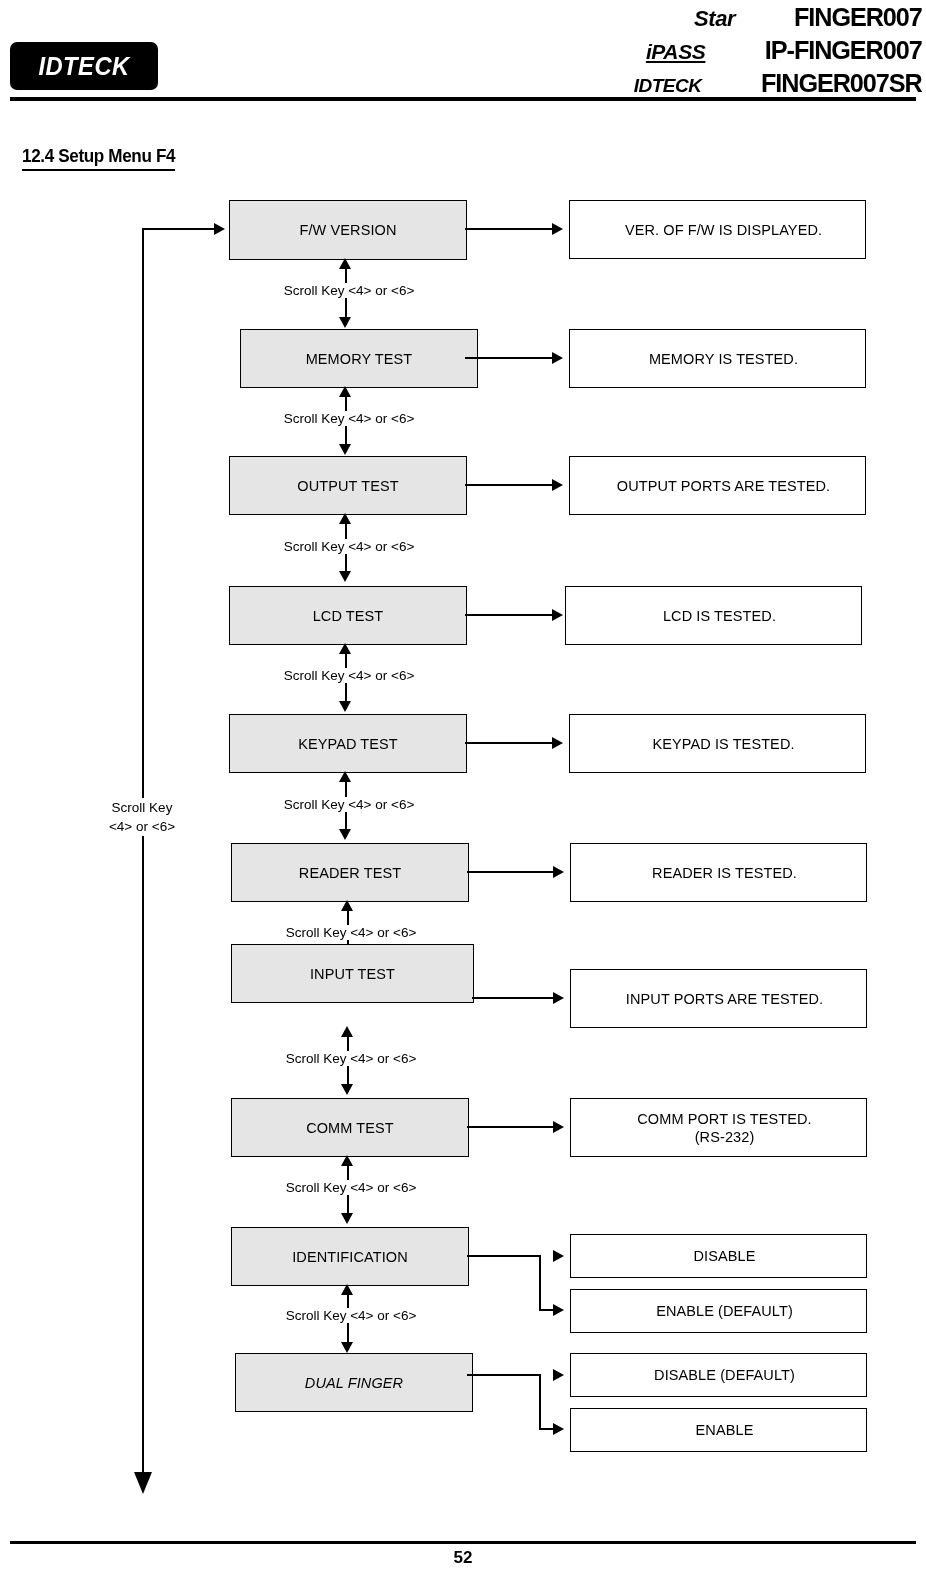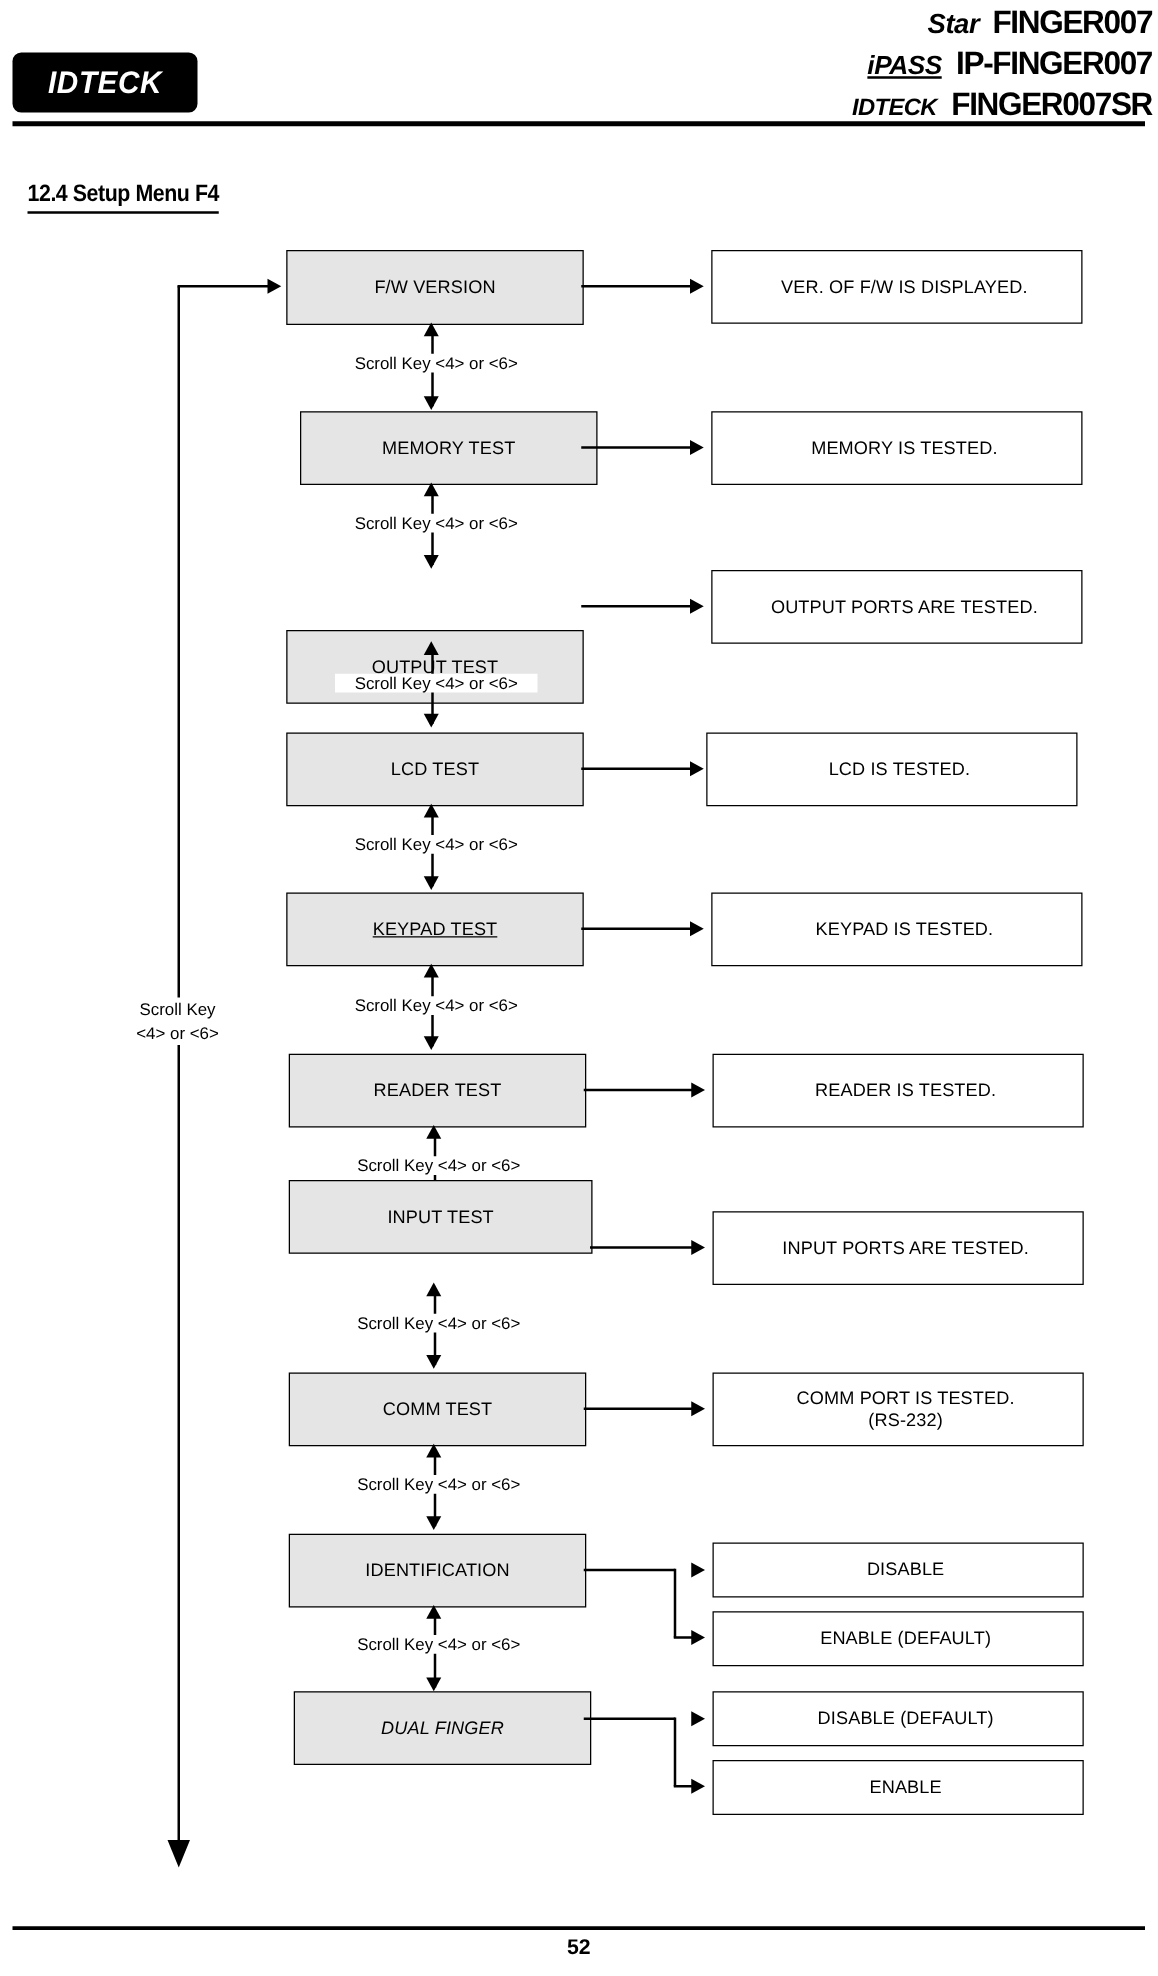--- a/index.html
+++ b/index.html
@@ -9,21 +9,21 @@
     color:#000;overflow:hidden;
   }
   .abs{position:absolute;}
 
   
   #header-logo-block{left:10px;top:42px;width:148px;height:48px;background:#000;border-radius:7px;
     display:flex;align-items:center;justify-content:center;}
   #header-logo-text{color:#fff;font-weight:bold;font-style:italic;font-size:25px;letter-spacing:.5px;
     transform:scaleX(.95);font-family:"Liberation Sans",sans-serif;}
   #header-brand-lines{left:604px;top:2px;width:318px;}
-  .brand-row{display:flex;align-items:baseline;justify-content:flex-end;height:33px;white-space:nowrap;}
+  .brand-row{display:flex;align-items:baseline;justify-content:flex-end;height:33px;white-space:nowrap;gap:48px;}
   .brand-mark{font-weight:bold;font-style:italic;font-size:22px;margin-right:7px;letter-spacing:-.4px;}
   .brand-mark.ipass{font-size:21px;text-decoration:underline;}
   .brand-mark.idteck{font-size:19px;letter-spacing:-.5px;}
   .brand-model{font-weight:bold;font-size:26px;letter-spacing:-1.1px;transform:scaleX(.97);
     transform-origin:right bottom;}
   #header-rule{left:10px;top:97px;width:906px;height:4px;background:#000;}
 
   
   #section-title{left:22px;top:145px;font-size:19px;font-weight:bold;letter-spacing:-.4px;
     transform:scaleX(.9);transform-origin:left top;border-bottom:2px solid #000;padding-bottom:2px;
@@ -120,41 +120,41 @@
 <div class="abs menu-box" style="left:229px;top:329px;width:236px;height:57px;margin-left:11px;">MEMORY TEST</div>
 <div class="abs hline" style="left:465px;top:357px;width:89px;"></div>
 <div class="abs arrow-right" style="left:552px;top:352px;"></div>
 <div class="abs desc-box" style="left:569px;top:329px;width:283px;height:57px;">MEMORY IS TESTED.</div>
 
 <div class="abs vline" style="left:345px;top:393px;height:59px;"></div>
 <div class="abs arrow-up" style="left:339px;top:386px;"></div>
 <div class="abs arrow-down" style="left:339px;top:444px;"></div>
 <div class="abs scroll-label" style="left:268px;top:411px;width:156px;">Scroll Key &lt;4&gt; or &lt;6&gt;</div>
 
-<div class="abs menu-box" style="left:229px;top:456px;width:236px;height:57px;margin-top:48px;">OUTPUT TEST</div>
+<div class="abs menu-box" style="left:229px;top:456px;width:236px;height:57px;">OUTPUT TEST</div>
 <div class="abs hline" style="left:465px;top:484px;width:89px;"></div>
 <div class="abs arrow-right" style="left:552px;top:479px;"></div>
 <div class="abs desc-box" style="left:569px;top:456px;width:283px;height:57px;">OUTPUT PORTS ARE TESTED.</div>
 
 <div class="abs vline" style="left:345px;top:520px;height:59px;"></div>
 <div class="abs arrow-up" style="left:339px;top:513px;"></div>
 <div class="abs arrow-down" style="left:339px;top:571px;"></div>
 <div class="abs scroll-label" style="left:268px;top:539px;width:156px;">Scroll Key &lt;4&gt; or &lt;6&gt;</div>
 
 <div class="abs menu-box" style="left:229px;top:586px;width:236px;height:57px;">LCD TEST</div>
 <div class="abs hline" style="left:465px;top:614px;width:89px;"></div>
 <div class="abs arrow-right" style="left:552px;top:609px;"></div>
 <div class="abs desc-box" style="left:565px;top:586px;width:283px;height:57px;">LCD IS TESTED.</div>
 
 <div class="abs vline" style="left:345px;top:650px;height:59px;"></div>
 <div class="abs arrow-up" style="left:339px;top:643px;"></div>
 <div class="abs arrow-down" style="left:339px;top:701px;"></div>
 <div class="abs scroll-label" style="left:268px;top:668px;width:156px;">Scroll Key &lt;4&gt; or &lt;6&gt;</div>
 
-<div class="abs menu-box" style="left:229px;top:714px;width:236px;height:57px;text-decoration:underline;">KEYPAD TEST</div>
+<div class="abs menu-box" style="left:229px;top:714px;width:236px;height:57px;">KEYPAD TEST</div>
 <div class="abs hline" style="left:465px;top:742px;width:89px;"></div>
 <div class="abs arrow-right" style="left:552px;top:737px;"></div>
 <div class="abs desc-box" style="left:569px;top:714px;width:283px;height:57px;">KEYPAD IS TESTED.</div>
 
 <div class="abs vline" style="left:345px;top:778px;height:59px;"></div>
 <div class="abs arrow-up" style="left:339px;top:771px;"></div>
 <div class="abs arrow-down" style="left:339px;top:829px;"></div>
 <div class="abs scroll-label" style="left:268px;top:797px;width:156px;">Scroll Key &lt;4&gt; or &lt;6&gt;</div>
 
 <div class="abs menu-box" style="left:231px;top:843px;width:236px;height:57px;">READER TEST</div>

